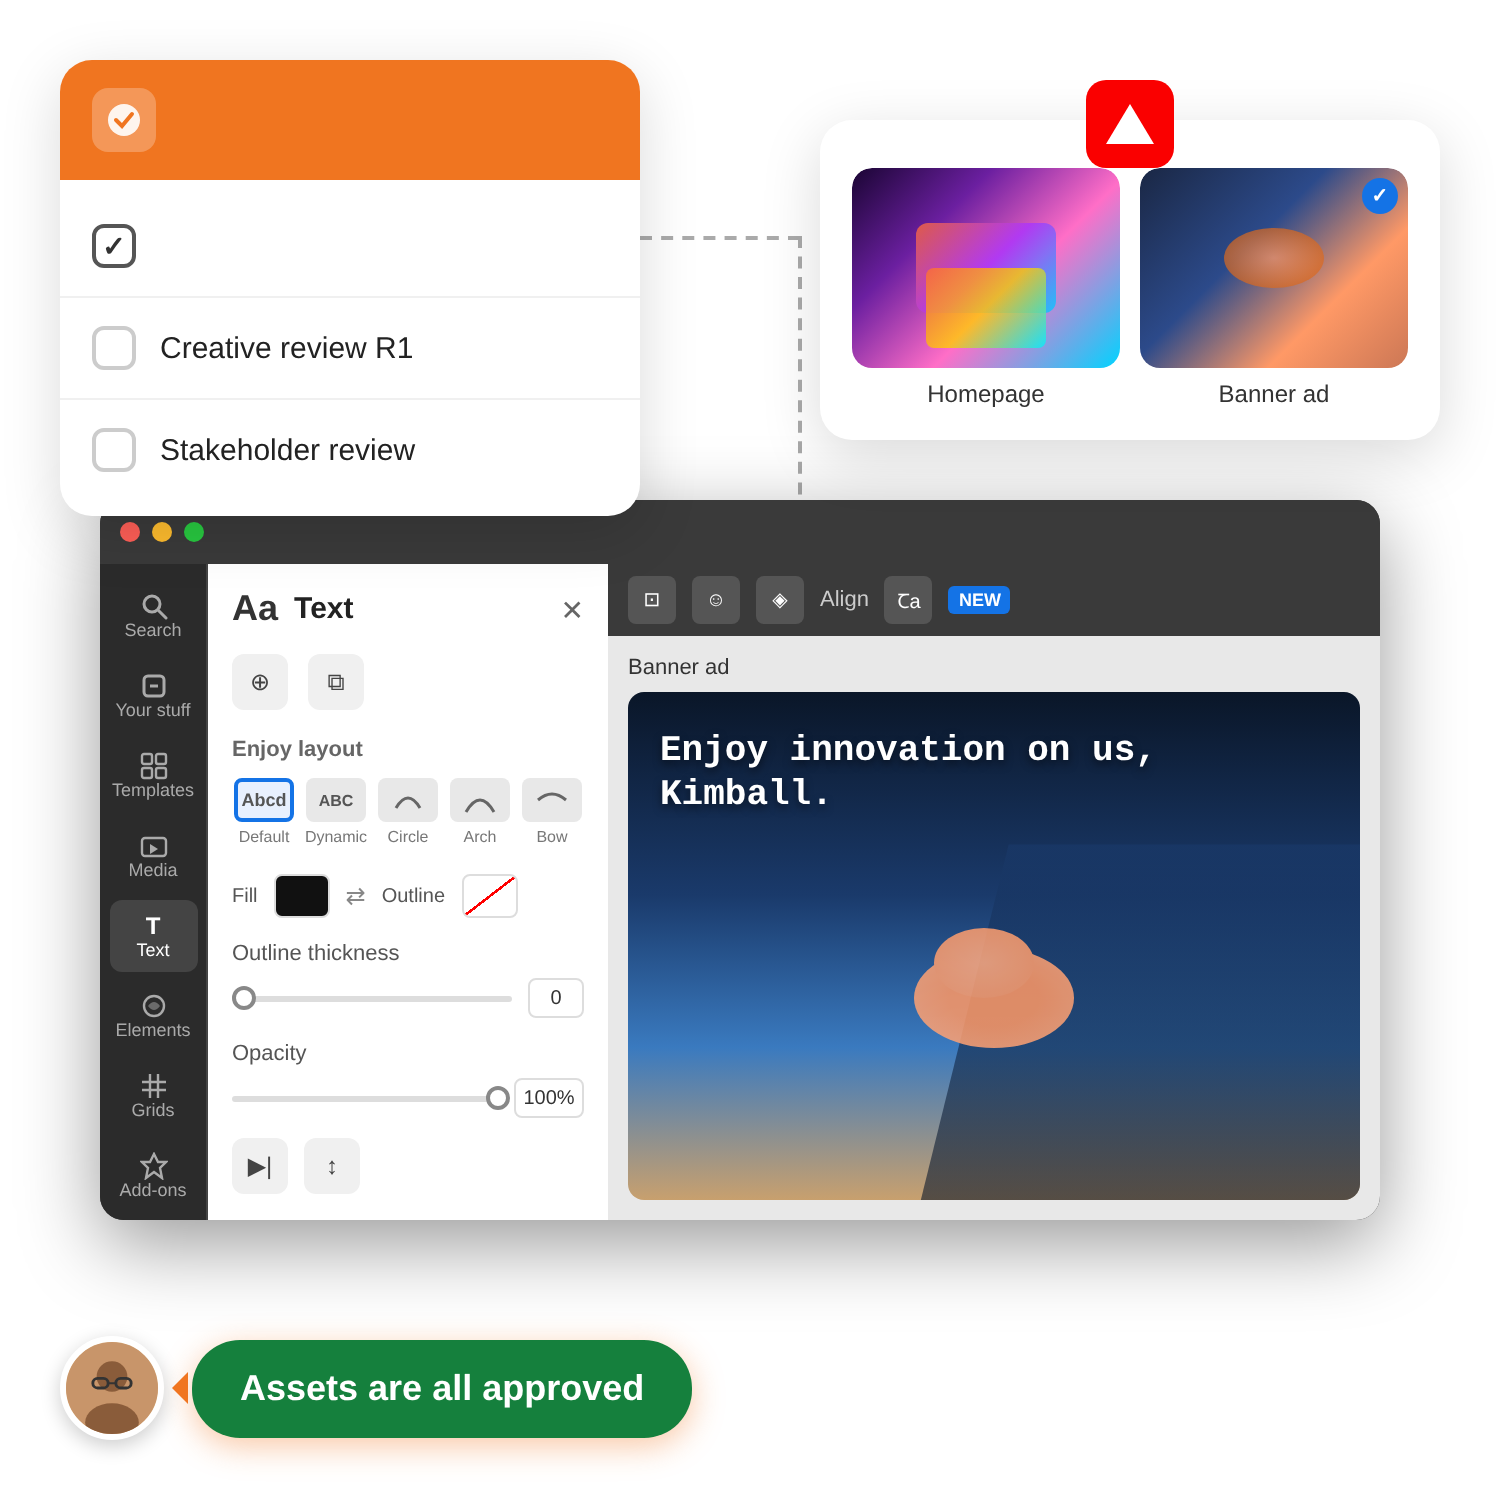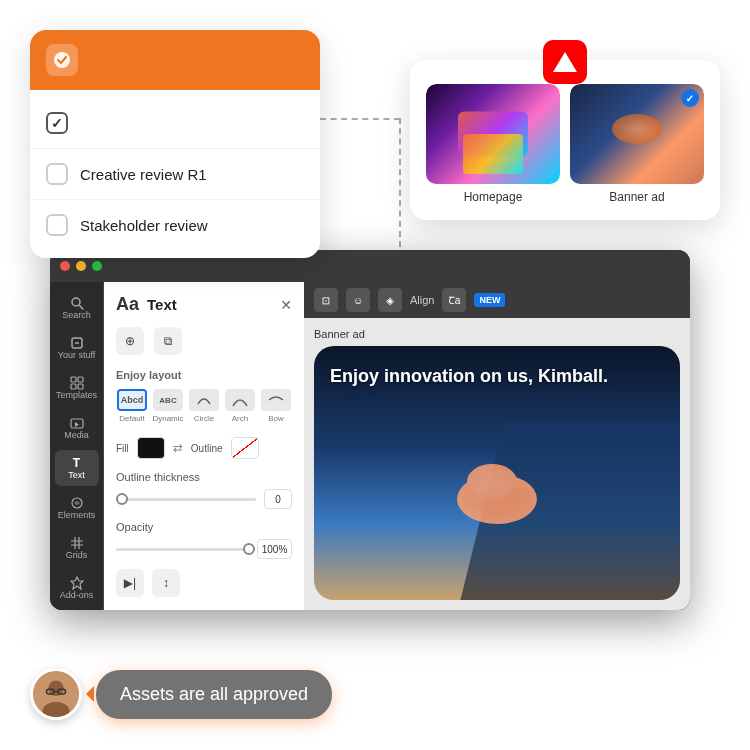--- a/index.html
+++ b/index.html
@@ -464,26 +464,27 @@
     .canvas-label {
       font-size: 11px;
       color: #333;
       align-self: flex-start;
       margin-bottom: 6px;
     }
     .banner-preview {
       width: 100%;
       flex: 1;
       background: linear-gradient(180deg, #0a1628 0%, #1a3a6b 40%, #3a7abf 70%, #c8a06e 100%);
-      border-radius: 20px;
+      border-radius: 8px;
       position: relative;
       overflow: hidden;
       display: flex;
       align-items: center;
       justify-content: center;
+      font-family: Liberation Mono, monospace;
     }
     .banner-cloud {
       position: absolute;
       bottom: 30%;
       left: 50%;
       transform: translateX(-50%);
       width: 80px;
       height: 50px;
       background: radial-gradient(ellipse, #ff9966 40%, #ffaa80 100%);
       border-radius: 50%;
@@ -538,26 +539,26 @@
       overflow: hidden;
       border: 3px solid #fff;
       box-shadow: 0 3px 10px rgba(0,0,0,0.2);
       flex-shrink: 0;
       background: #d4a574;
       display: flex;
       align-items: center;
       justify-content: center;
     }
     .chat-bubble {
-      background: #737373;
+      background: #15803d;
       color: #fff;
       border-radius: 24px;
       padding: 14px 24px;
       font-size: 18px;
-      font-weight: 400;
+      font-weight: 700;
       box-shadow: 0 4px 16px rgba(240,117,32,0.4);
       position: relative;
     }
     .chat-bubble::before {
       content: '';
       position: absolute;
       left: -10px;
       top: 50%;
       transform: translateY(-50%);
       border: 8px solid transparent;

